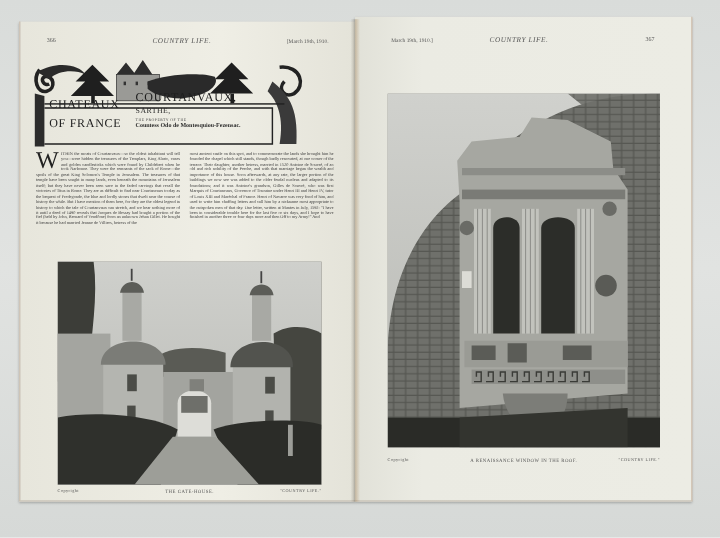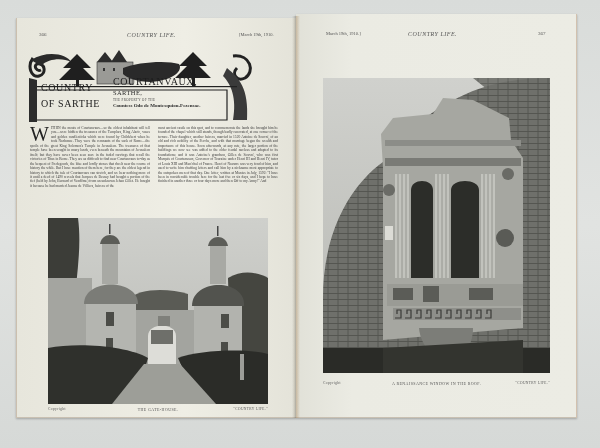--- a/index.html
+++ b/index.html
@@ -111,22 +111,22 @@
 
         <path d="M96 20 C 110 14, 140 12, 152 16 C 156 22, 148 32, 124 34 C 110 34, 100 30, 96 26 Z" fill="#2a2a2a"></path>
 
         <rect x="10" y="38" width="200" height="1.2" fill="#222"></rect>
 
         <path d="M10 42 L 200 42 L 200 72 L 10 72" fill="none" stroke="#222" stroke-width="1.2"></path>
       </svg>
     </div>
 
     <div class="title-block">
-      <span class="series-1">COUNTRY</span>
-      <span class="series-2">OF SARTHE</span>
+      <span class="series-1">CHATEAUX</span>
+      <span class="series-2">OF FRANCE</span>
       <span class="chateau-name">COURTANVAUX,</span>
       <span class="dept">SARTHE,</span>
       <span class="prop">THE PROPERTY OF THE</span>
       <span class="owner">Countess Odo de Montesquiou-Fezensac.</span>
     </div>
 
     <div class="columns">
       <div class="col c1">
         <span class="dropcap">W</span>
         <span>ITHIN the moats of Courtanvaux—so the oldest inhabitant will tell you—were hidden the treasures of the Templars, King Alaric, vases and golden candlesticks which were found by Childebert when he took Narbonne. They were the remnants of the sack of Rome—the spoils of the great King Solomon's Temple in Jerusalem. The treasures of that temple have been sought in many lands, even beneath the mountains of Jerusalem itself; but they have never been seen save in the faded carvings that recall the victories of Titus in Rome. They are as difficult to find near Courtanvaux to-day as the bequest of Fredegonde, the blue and lordly stones that dwelt near the course of history the while. But I have mention of them here, for they are the oldest legend in history to which the tale of Courtanvaux can stretch, and we hear nothing more of it until a deed of 1490 reveals that Jacques de Bessay had bought a portion of the fief (held by John, Bernard of Vendôme) from an unknown Jehan Gillet. He bought it because he had married Jeanne de Villiers, heiress of the</span>

